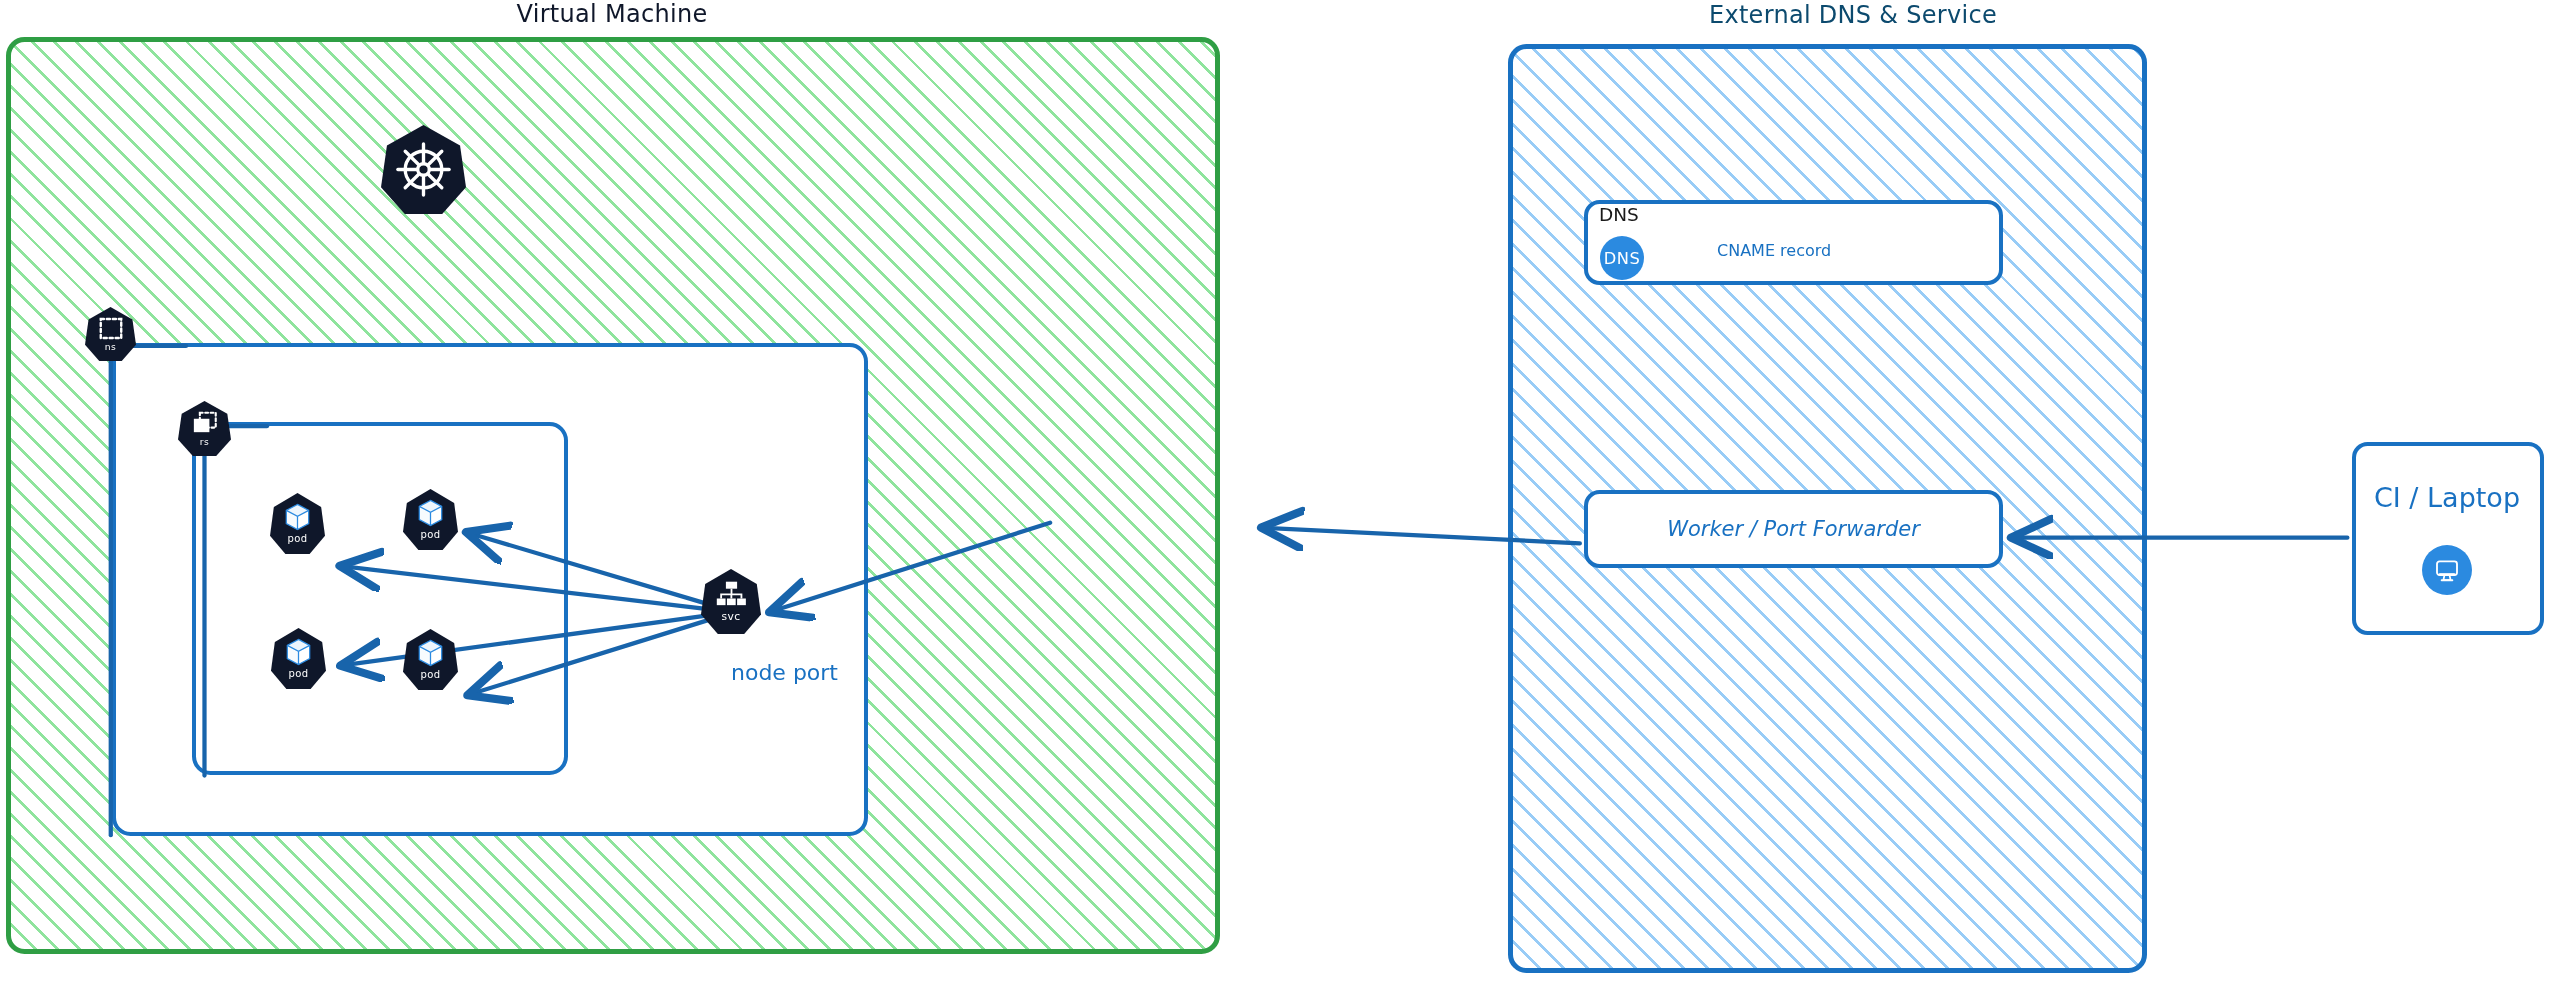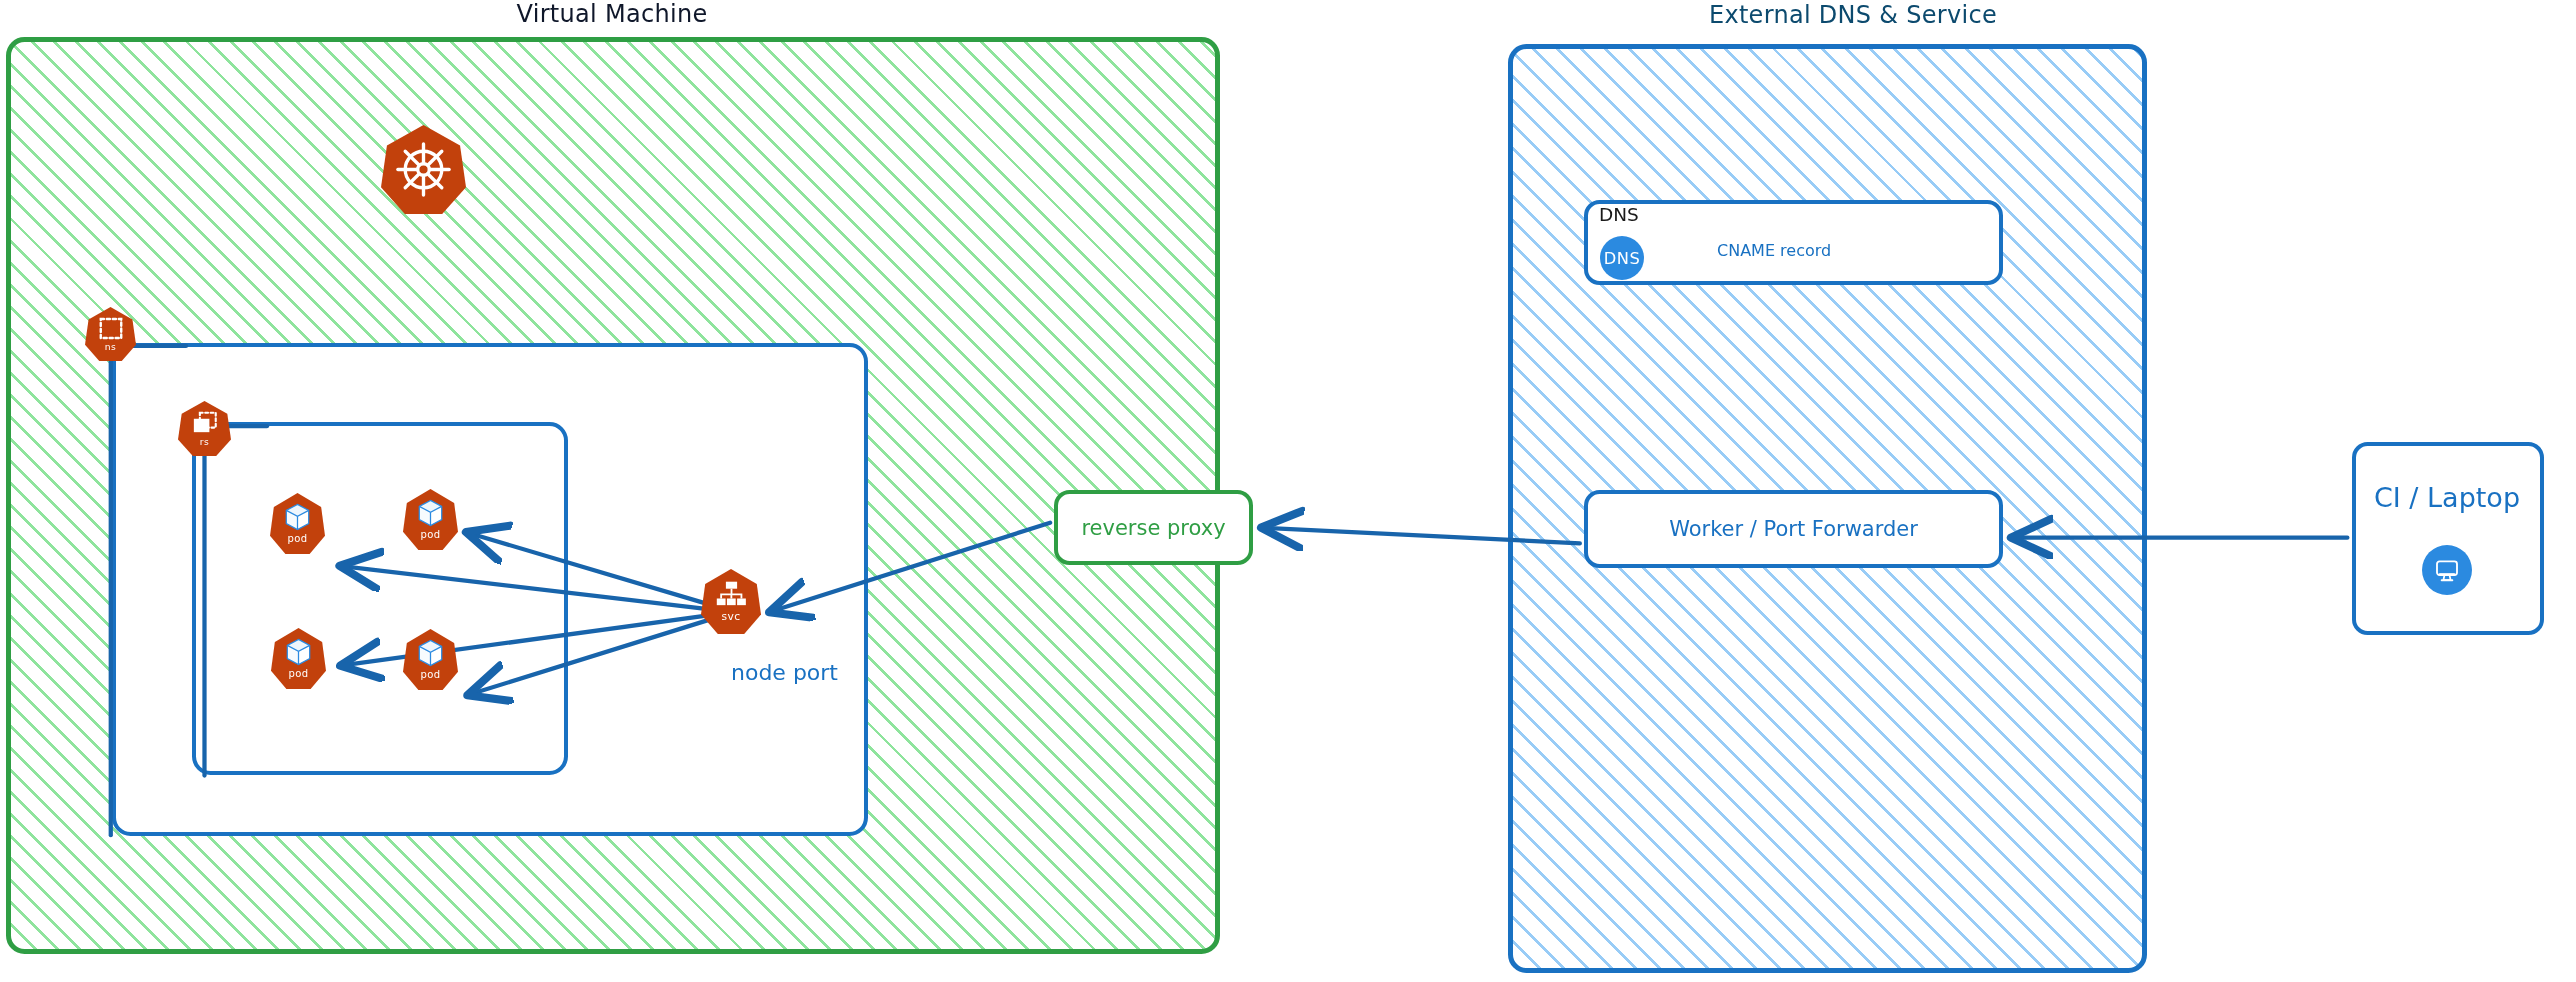--- a/index.html
+++ b/index.html
@@ -24,21 +24,21 @@
         rgba(134,195,245,.85) 0px, rgba(134,195,245,.85) 2.8px,
         rgba(255,255,255,0) 2.8px, rgba(255,255,255,0) 17px);
   }
   .zone-title{position:absolute;white-space:nowrap;font-size:24px;letter-spacing:0.3px;}
   .zone-title.green{color:#0f172a;left:612px;top:0px;transform:translateX(-50%);}
   .zone-title.blue{color:#0c4a6e;left:1853px;top:1.4px;transform:translateX(-50%);}
 
   
   .box{position:absolute;box-sizing:border-box;background:#ffffff;border-radius:15.6px;
        display:flex;align-items:center;justify-content:center;}
-  .box.blue{border:4.3px solid #1971c2;color:#1971c2;}
+  .box.blue{border:4.3px solid #1971c2;color:#1971c2;font-style:italic;}
   .box.green{border:4.3px solid #2f9e44;color:#2f9e44;}
   .box-label{font-size:21px;white-space:nowrap;}
 
   .k8s-frame{position:absolute;box-sizing:border-box;border:4.3px solid #1971c2;
              border-radius:18.5px;background:#ffffff;}
 
   
   #ns-frame{left:112px;top:343px;width:756px;height:493px;}
   #rs-frame{left:192px;top:422px;width:376px;height:353px;}
 
@@ -54,21 +54,21 @@
   #ci-label{position:absolute;left:2447px;top:482px;transform:translateX(-50%);
             font-size:27px;color:#1971c2;white-space:nowrap;text-align:right;}
   #ci-icon{position:absolute;left:2447px;top:545px;transform:translateX(-50%);
            width:50px;height:50px;border-radius:50%;background:#2b8ae0;
            display:flex;align-items:center;justify-content:center;}
 
   #rp-box{left:1054px;top:490px;width:199px;height:75px;}
 
   
   .hex{position:absolute;width:var(--w);height:var(--h);
-       background:#c2410c;
+       background:#0f172a;
        -webkit-clip-path:polygon(50% 0%,93% 23%,100% 70%,72% 100%,28% 100%,0% 70%,7% 23%);
        clip-path:polygon(50% 0%,93% 23%,100% 70%,72% 100%,28% 100%,0% 70%,7% 23%);
        display:flex;flex-direction:column;align-items:center;justify-content:center;}
   .hex-cap{color:#fff;font-size:var(--cap,10.7px);line-height:1;margin-top:2.8px;letter-spacing:0.4px;}
   .hex svg{display:block;}
 
   #k8s-logo{--w:85px;--h:89px;left:381px;top:125px;}
   #ns-hex{--w:51px;--h:54px;--cap:9.2px;left:85px;top:307px;}
   #rs-hex{--w:53px;--h:55px;--cap:9.2px;left:178px;top:401px;}
   #pod1{--w:55px;--h:61px;--cap:10px;left:270px;top:493px;}
@@ -220,23 +220,20 @@
       <g stroke="#fff" stroke-width="2.6" fill="none">
         <path d="M22 11 L22 19"></path>
         <path d="M7.2 25 L7.2 19 L36.2 19 L36.2 25"></path>
         <path d="M21.8 19 L21.8 25"></path>
       </g>
     </svg>
     <span class="hex-cap">svc</span>
   </div>
   <div id="nodeport-label">node port</div>
 
-  <div class="box green" id="rp-box">
-    <span class="box-label">reverse proxy</span>
-  </div>
 
   <div class="box blue" id="dns-box"></div>
   <div id="dns-tag">DNS</div>
   <div id="dns-badge">DNS</div>
   <div id="dns-text">CNAME record</div>
 
   <div class="box blue" id="worker-box">
     <span class="box-label">Worker / Port Forwarder</span>
   </div>
 

